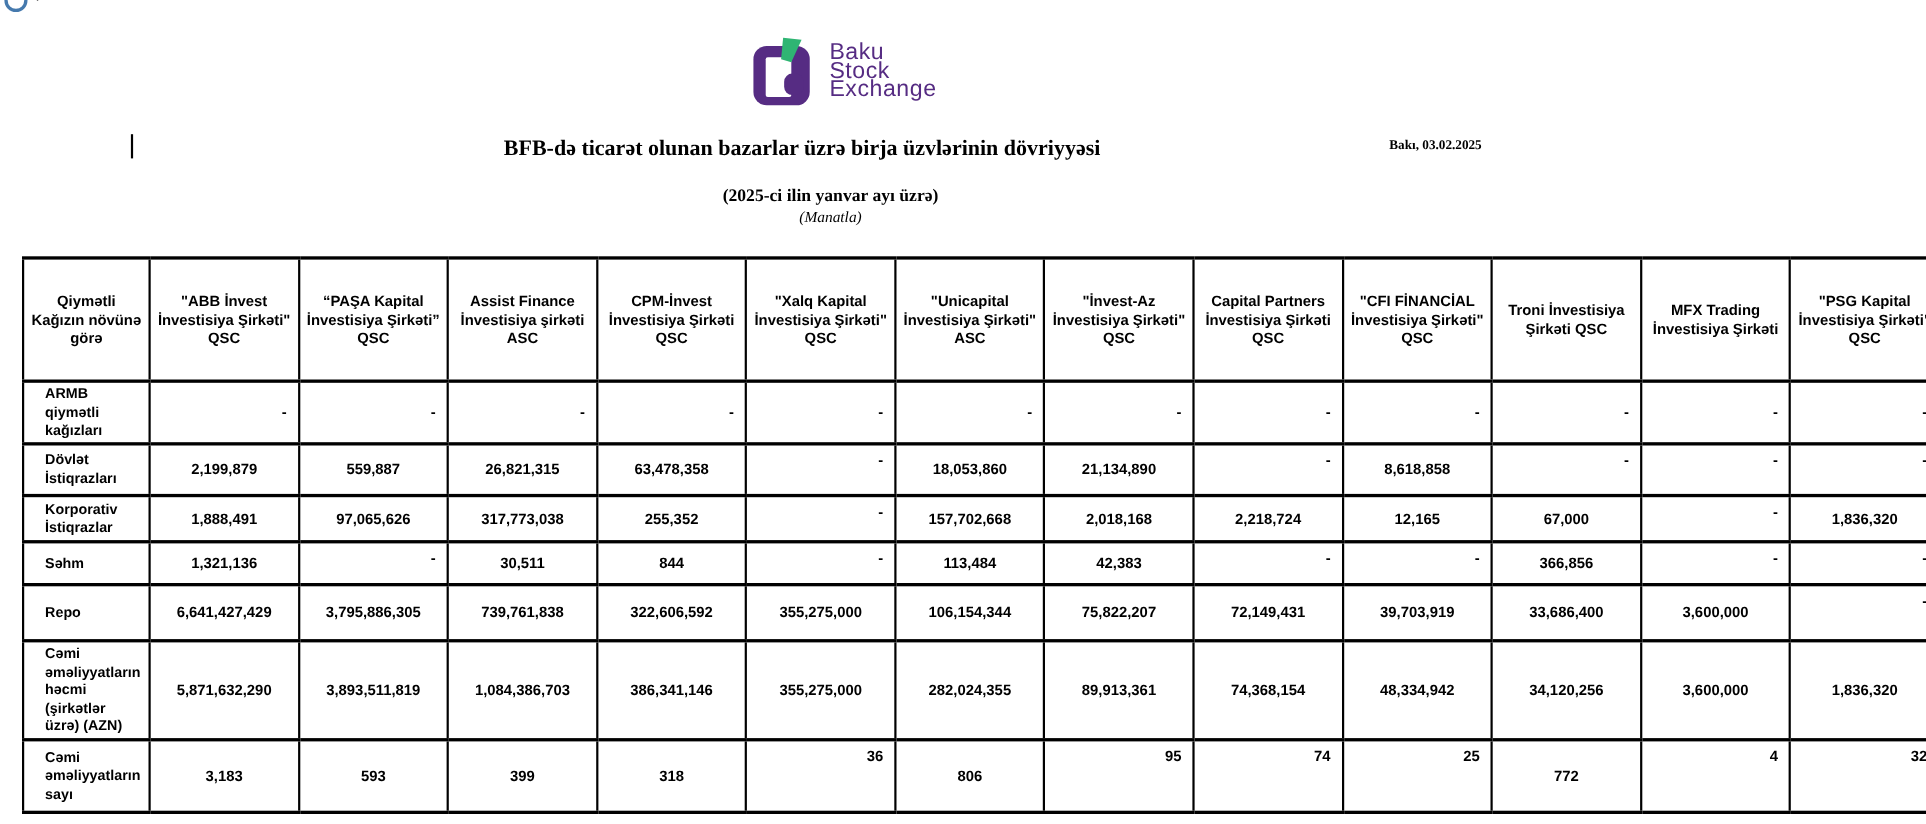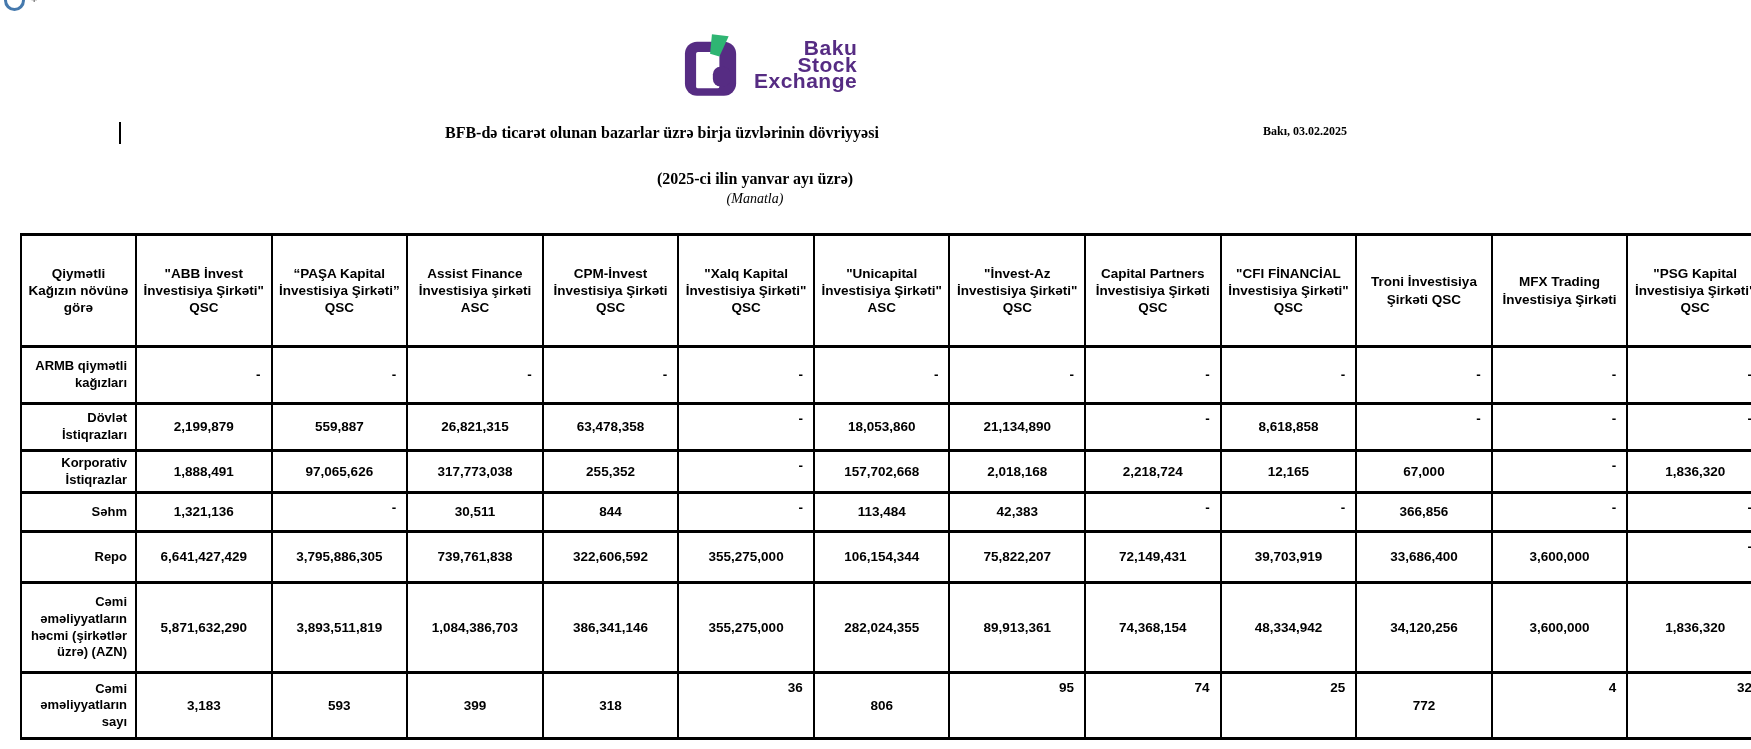--- a/index.html
+++ b/index.html
@@ -15,45 +15,44 @@
   .plus-mark{
     position:absolute;left:31px;top:-7px;font-size:11px;color:#777;font-weight:bold;
   }
   .caret{
     position:absolute;left:119px;top:122px;width:2px;height:22px;background:#000;
   }
   
   .logo{position:absolute;left:684px;top:33px;display:flex;align-items:flex-start;}
   .logo-text{
     margin-left:16px;margin-top:7px;
-    font-size:21px;line-height:16.5px;font-weight:bold;letter-spacing:.5px;
+    font-size:21px;line-height:16.5px;font-weight:normal;letter-spacing:.5px;
     color:var(--purple,#562C83);
-    text-align:right;
   }
   
   .serif{font-family:"Liberation Serif",serif;}
   .doc-title{
-    position:absolute;left:445px;top:124px;font-size:16px;font-weight:bold;white-space:nowrap;
+    position:absolute;left:458px;top:124px;font-size:20px;font-weight:bold;white-space:nowrap;
   }
   .doc-date{
     position:absolute;left:1263px;top:124px;font-size:12px;font-weight:bold;white-space:nowrap;
   }
   .doc-subtitle-wrap{position:absolute;left:580px;top:170px;width:350px;text-align:center;}
   .doc-subtitle{font-size:16px;font-weight:bold;}
   .doc-unit{font-size:14px;font-style:italic;margin-top:3px;}
   
   .tbl-wrap{position:absolute;left:20px;top:233px;}
   table{border-collapse:collapse;table-layout:fixed;width:1744px;}
   th,td{
     border:2px solid #000;border-top-width:3px;border-bottom-width:3px;
     font-weight:bold;font-size:13.5px;line-height:1.28;overflow:hidden;
   }
   th{text-align:center;vertical-align:middle;padding:2px 4px;}
   td{padding:2px 10px;}
-  td.lbl{text-align:right;vertical-align:middle;padding:1px 8px;font-size:13px;}
+  td.lbl{text-align:left;vertical-align:middle;padding:1px 19px;font-size:13px;}
   td.a-c{text-align:center;vertical-align:middle;}
   td.a-r{text-align:right;vertical-align:middle;}
   td.a-rt{text-align:right;vertical-align:top;padding-top:5px;}
 </style>
 </head>
 <body>
 
 <div class="spinner"></div>
 <div class="plus-mark">+</div>
 <div class="caret"></div>

